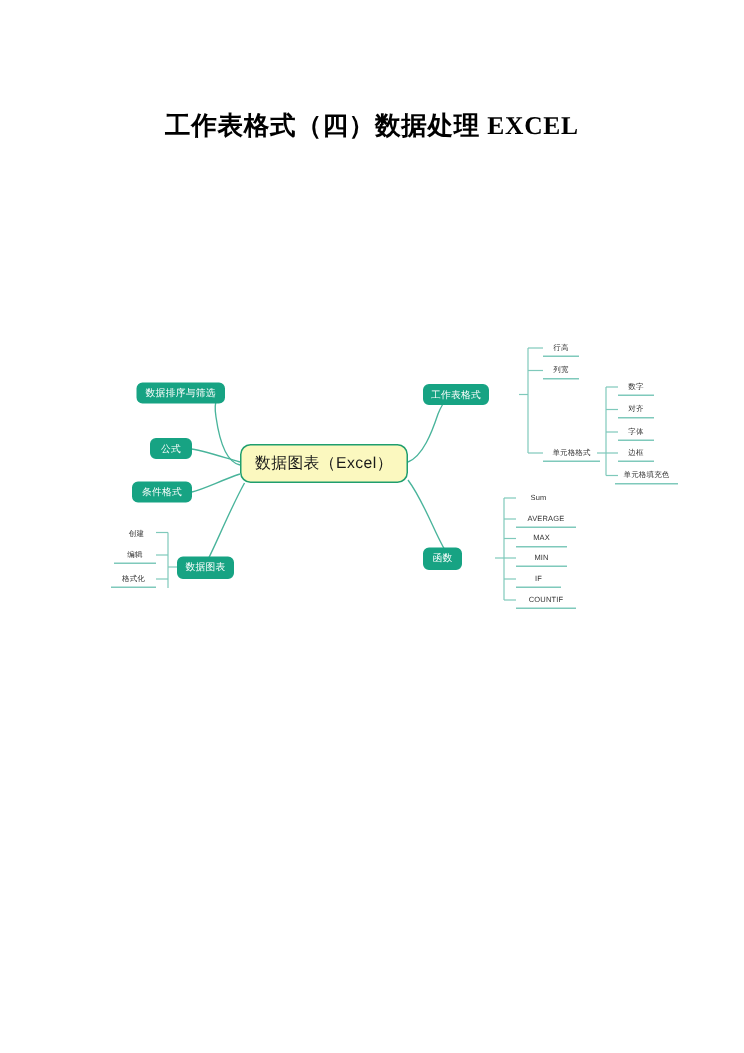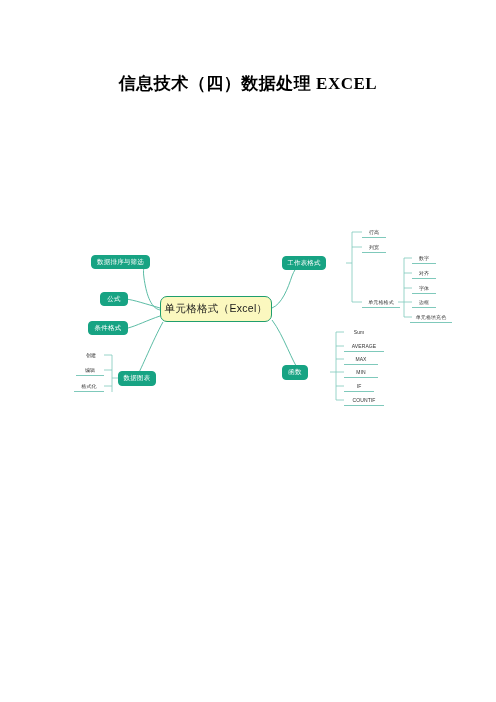--- a/index.html
+++ b/index.html
@@ -85,21 +85,21 @@
   }
   .node-leaf.plain {
     border-bottom: none;
   }
 </style>
 </head>
 <body>
 
 <div id="page">
 
-  <div id="title">信息技术（四）数据处理 EXCEL</div>
+  <div id="title">工作表格式（四）数据处理 EXCEL</div>
 
   <div id="mindmap">
 
     <svg id="links" viewBox="0 0 496 220" xmlns="http://www.w3.org/2000/svg">
       <g fill="none" stroke="#49b49b" stroke-width="0.9">
 
         <path d="M 160,110 C 150,108 146,92 144,78 C 142,66 146,62 150,62"></path>
         <path d="M 160,108 C 146,104 134,100 126,99"></path>
         <path d="M 160,116 C 148,120 136,126 128,128"></path>
         <path d="M 163,122 C 152,142 142,168 136,178"></path>
@@ -133,21 +133,21 @@
         <path d="M 336,200 L 344,200"></path>
 
         <path d="M 118,178 L 112,178"></path>
         <path d="M 112,155 L 112,192"></path>
         <path d="M 112,155 L 104,155"></path>
         <path d="M 112,170 L 104,170"></path>
         <path d="M 112,186 L 104,186"></path>
       </g>
     </svg>
 
-    <div class="node node-center" style="left:160px; top:96px; width:112px; height:26px;">单元格格式（Excel）</div>
+    <div class="node node-center" style="left:160px; top:96px; width:112px; height:26px;">数据图表（Excel）</div>
 
     <div class="node node-branch" style="left:91px; top:55px; width:59px; height:14px;">数据排序与筛选</div>
 
     <div class="node node-branch" style="left:100px; top:92px; width:28px; height:14px;">公式</div>
 
     <div class="node node-branch" style="left:88px; top:121px; width:40px; height:14px;">条件格式</div>
 
     <div class="node node-branch" style="left:118px; top:171px; width:38px; height:15px;">数据图表</div>
 
     <div class="node node-leaf plain" style="left:78px; top:149px; width:26px; height:12px;">创建</div>

